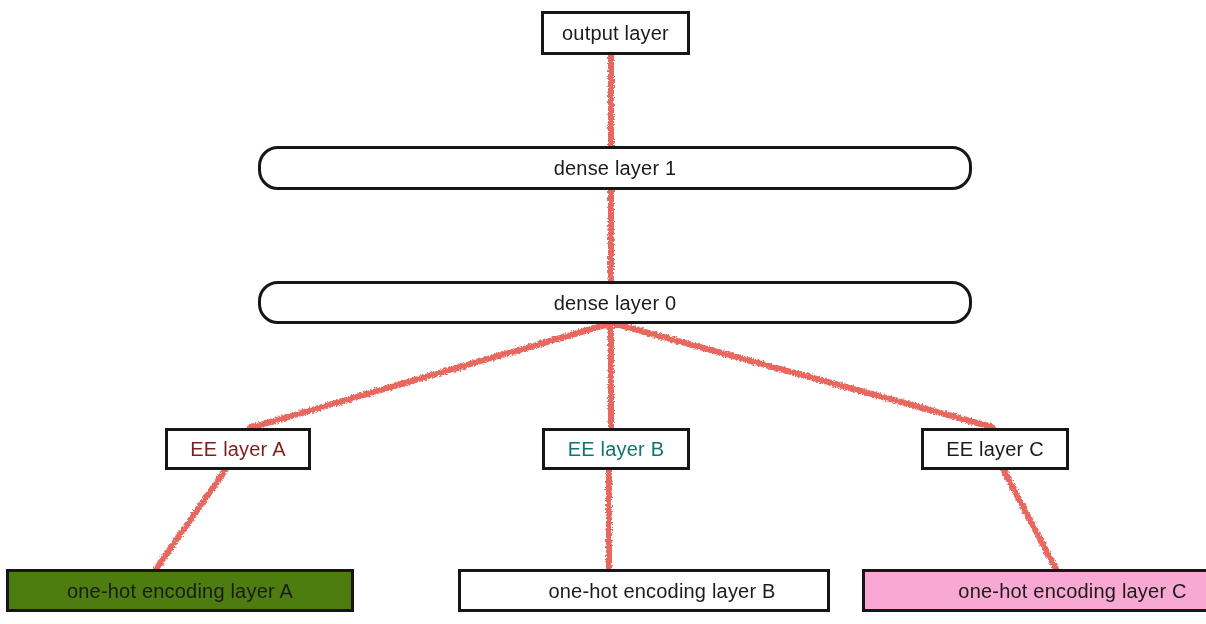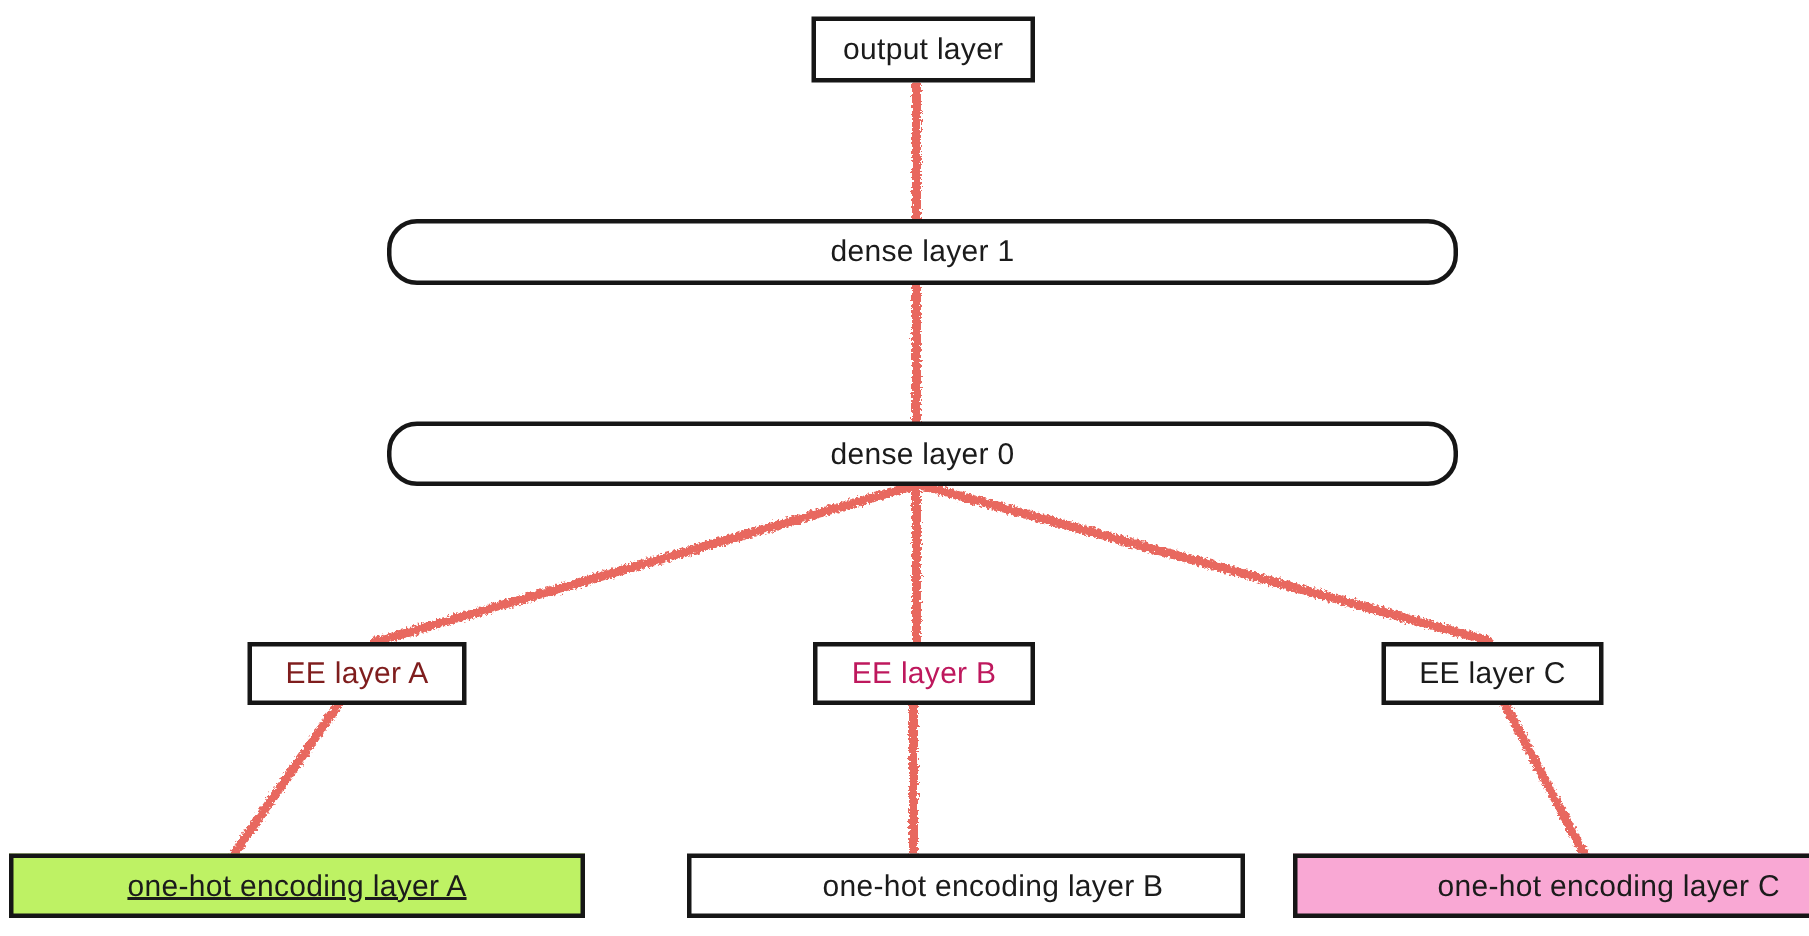--- a/index.html
+++ b/index.html
@@ -57,19 +57,19 @@
         <line x1="226" y1="469" x2="156" y2="569"></line>
         <line x1="609" y1="469" x2="609" y2="569"></line>
         <line x1="1003" y1="469" x2="1056" y2="569"></line>
       </g>
   </svg>
   <div>
       <div class="node" style="left: 541px; top: 11px; width: 149px; height: 44px; background: rgb(255, 255, 255); border-color: rgb(22, 22, 22); color: rgb(27, 27, 27);">output layer</div>
       <div class="node" style="left: 258px; top: 146px; width: 714px; height: 44px; background: rgb(255, 255, 255); border-color: rgb(22, 22, 22); color: rgb(27, 27, 27); border-radius: 20px;">dense layer 1</div>
       <div class="node" style="left: 258px; top: 281px; width: 714px; height: 43px; background: rgb(255, 255, 255); border-color: rgb(22, 22, 22); color: rgb(27, 27, 27); border-radius: 20px;">dense layer 0</div>
       <div class="node" style="left: 165px; top: 428px; width: 146px; height: 42px; background: rgb(255, 255, 255); border-color: rgb(22, 22, 22); color: #7f1d1d;">EE layer A</div>
-      <div class="node" style="left: 542px; top: 428px; width: 148px; height: 42px; background: rgb(255, 255, 255); border-color: rgb(22, 22, 22); color: #be185d;">EE layer B</div>
+      <div class="node" style="left: 542px; top: 428px; width: 148px; height: 42px; background: rgb(255, 255, 255); border-color: rgb(22, 22, 22); color: #0f766e;">EE layer B</div>
       <div class="node" style="left: 921px; top: 428px; width: 148px; height: 42px; background: rgb(255, 255, 255); border-color: rgb(22, 22, 22); color: rgb(27, 27, 27);">EE layer C</div>
-      <div class="node" style="left: 6px; top: 569px; width: 384px; height: 43px; background: #bef264; border-color: rgb(22, 22, 22); color: rgb(27, 27, 27); text-decoration: underline;">one-hot encoding layer A</div>
+      <div class="node" style="left: 6px; top: 569px; width: 348px; height: 43px; background: #4d7c0f; border-color: rgb(22, 22, 22); color: rgb(27, 27, 27);">one-hot encoding layer A</div>
       <div class="node" style="left: 458px; top: 569px; width: 372px; height: 43px; background: rgb(255, 255, 255); border-color: rgb(22, 22, 22); color: rgb(27, 27, 27); padding-left: 36px;">one-hot encoding layer B</div>
       <div class="node" style="left: 862px; top: 569px; width: 389px; height: 43px; background: #f9a8d4; border-color: rgb(22, 22, 22); color: rgb(27, 27, 27); padding-left: 32px;">one-hot encoding layer C</div>
     </div>
 </div>
 
 </body></html>

